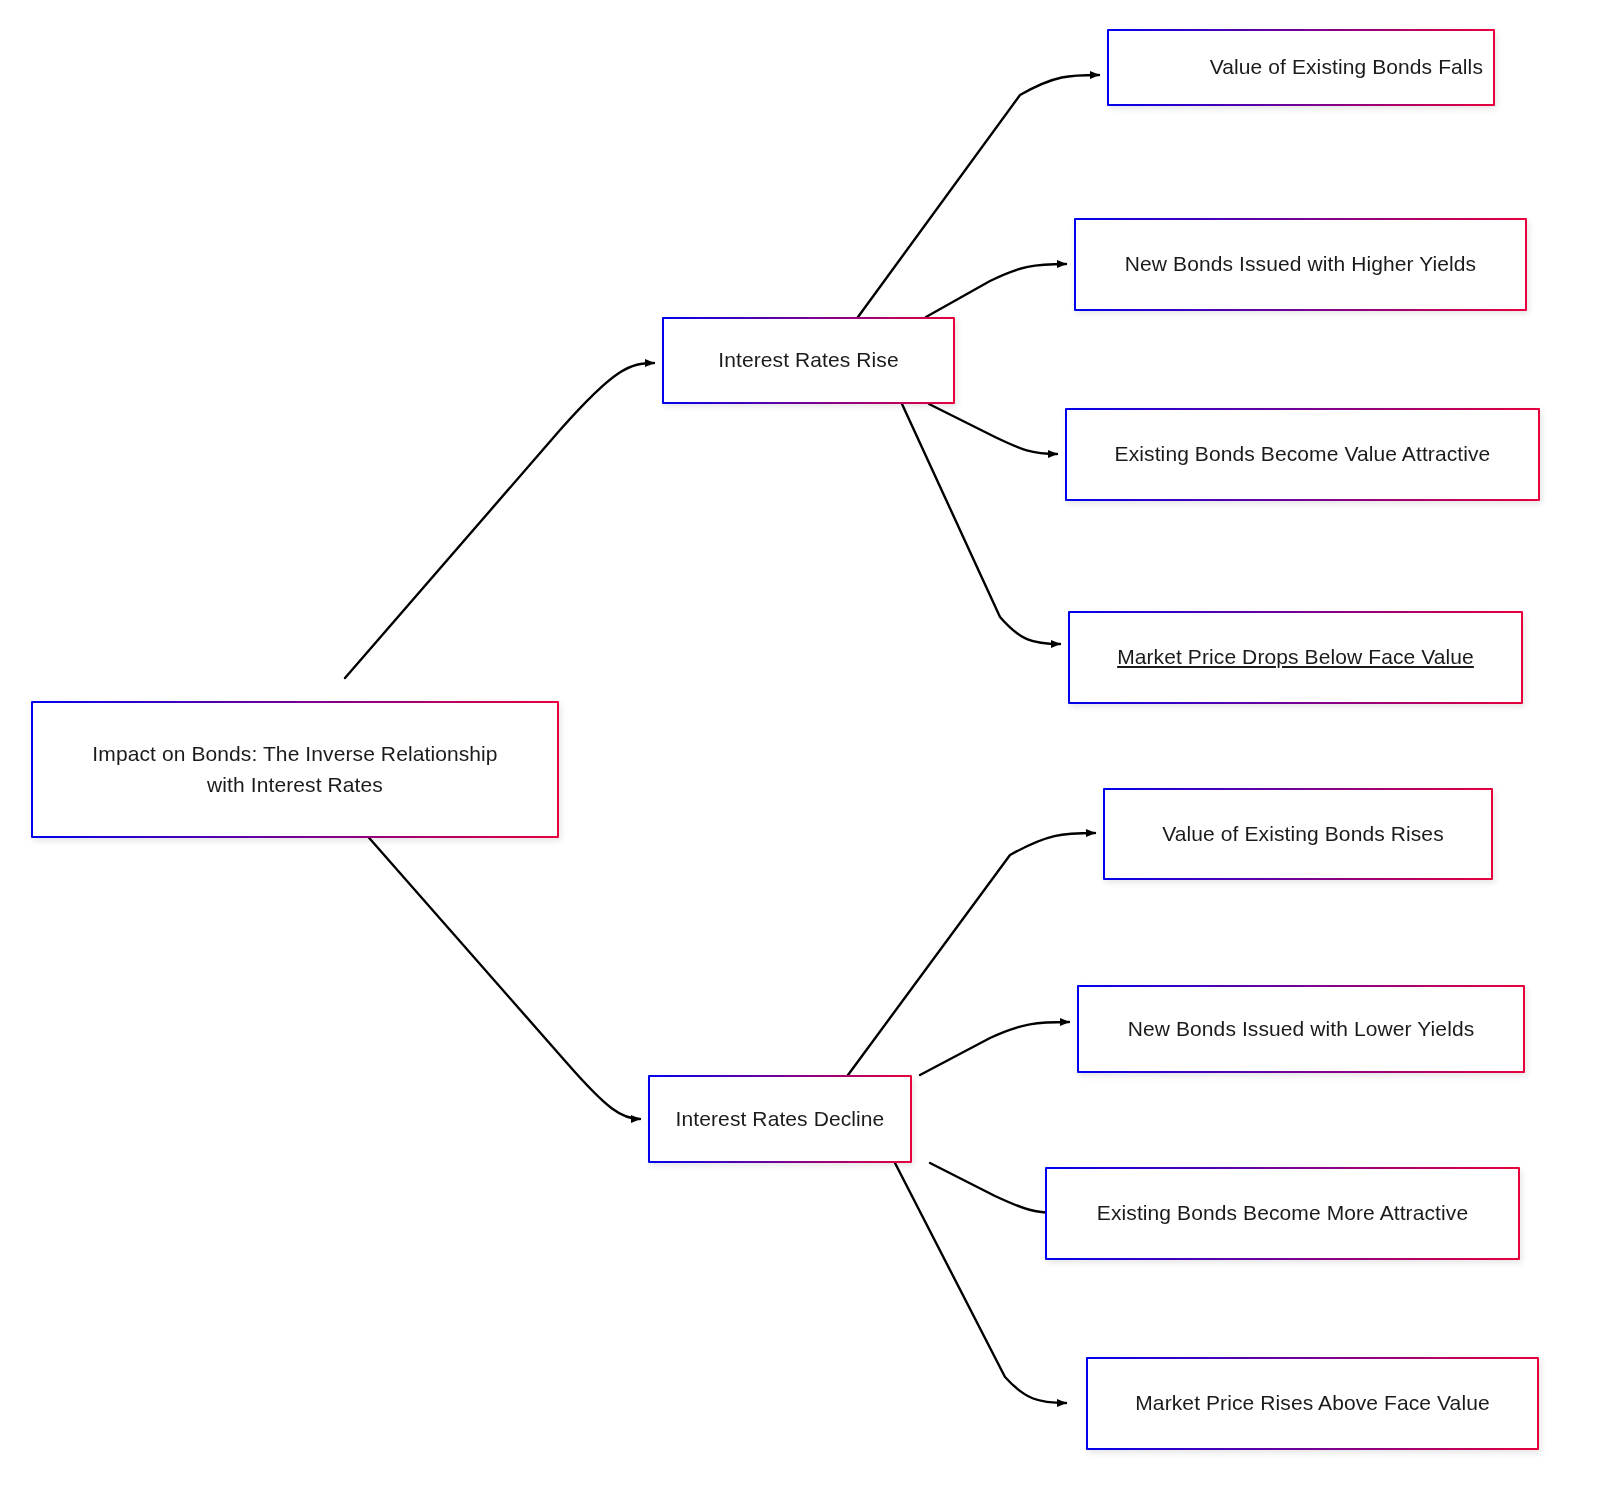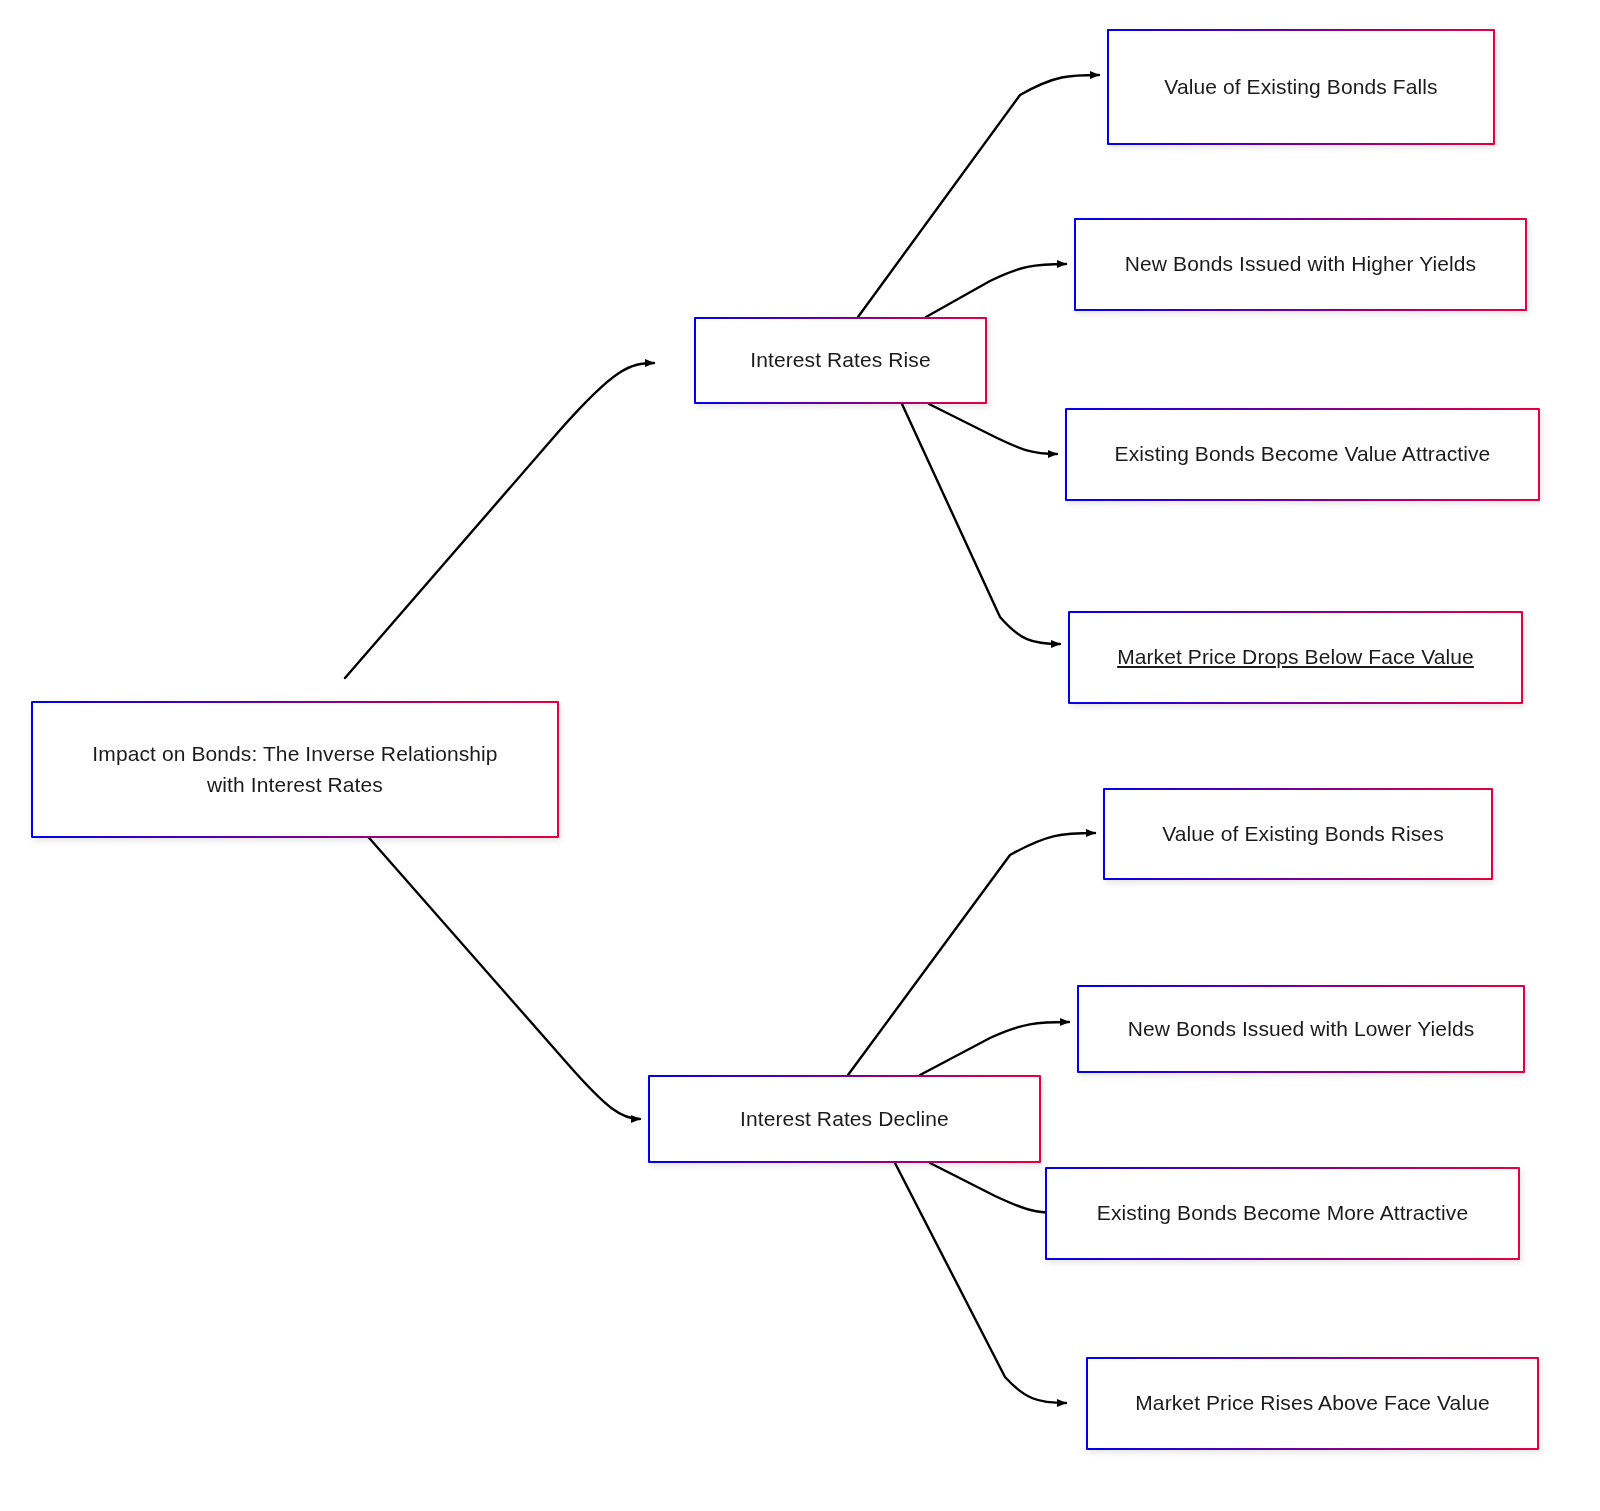--- a/index.html
+++ b/index.html
@@ -75,27 +75,27 @@
         <path d="M 930 1163 L 995 1196 C 1025 1210 1035 1213 1061 1213" fill="none" stroke="#000000" stroke-width="2.4" stroke-linecap="round" stroke-linejoin="round" marker-end="url(#arrowhead)"></path>
         <path d="M 895 1163 L 1005 1377 C 1025 1399 1038 1403 1066 1403" fill="none" stroke="#000000" stroke-width="2.4" stroke-linecap="round" stroke-linejoin="round" marker-end="url(#arrowhead)"></path>
       </g>
   </svg>
 
   <div id="nodes-group">
       <div class="node" style="left: 31px; top: 678px; width: 528px; height: 137px; margin-top: 23px; --c1: #0000ee; --c2: #e8003c;">
         <span class="node-label">Impact on Bonds: The Inverse Relationship
 with Interest Rates</span>
       </div>
-      <div class="node" style="left: 662px; top: 317px; width: 293px; height: 87px; margin-left: 32px; --c1: #0000ee; --c2: #e8003c;">
+      <div class="node" style="left: 662px; top: 317px; width: 293px; height: 87px; --c1: #0000ee; --c2: #e8003c;">
         <span class="node-label">Interest Rates Rise</span>
       </div>
-      <div class="node" style="left: 648px; top: 1075px; width: 393px; height: 88px; --c1: #0000ee; --c2: #e8003c;">
+      <div class="node" style="left: 648px; top: 1075px; width: 264px; height: 88px; --c1: #0000ee; --c2: #e8003c;">
         <span class="node-label">Interest Rates Decline</span>
       </div>
-      <div class="node" style="left: 1107px; top: 29px; width: 388px; height: 116px; --c1: #0000ee; --c2: #e8003c;">
+      <div class="node" style="left: 1107px; top: 29px; width: 388px; height: 77px; justify-content: flex-end; --c1: #0000ee; --c2: #e8003c;">
         <span class="node-label">Value of Existing Bonds Falls</span>
       </div>
       <div class="node" style="left: 1074px; top: 218px; width: 453px; height: 93px; --c1: #0000ee; --c2: #e8003c;">
         <span class="node-label">New Bonds Issued with Higher Yields</span>
       </div>
       <div class="node" style="left: 1065px; top: 408px; width: 475px; height: 93px; --c1: #0000ee; --c2: #e8003c;">
         <span class="node-label">Existing Bonds Become Value Attractive</span>
       </div>
       <div class="node" style="left: 1068px; top: 611px; width: 455px; height: 93px; text-decoration: underline; --c1: #0000ee; --c2: #e8003c;">
         <span class="node-label">Market Price Drops Below Face Value</span>

